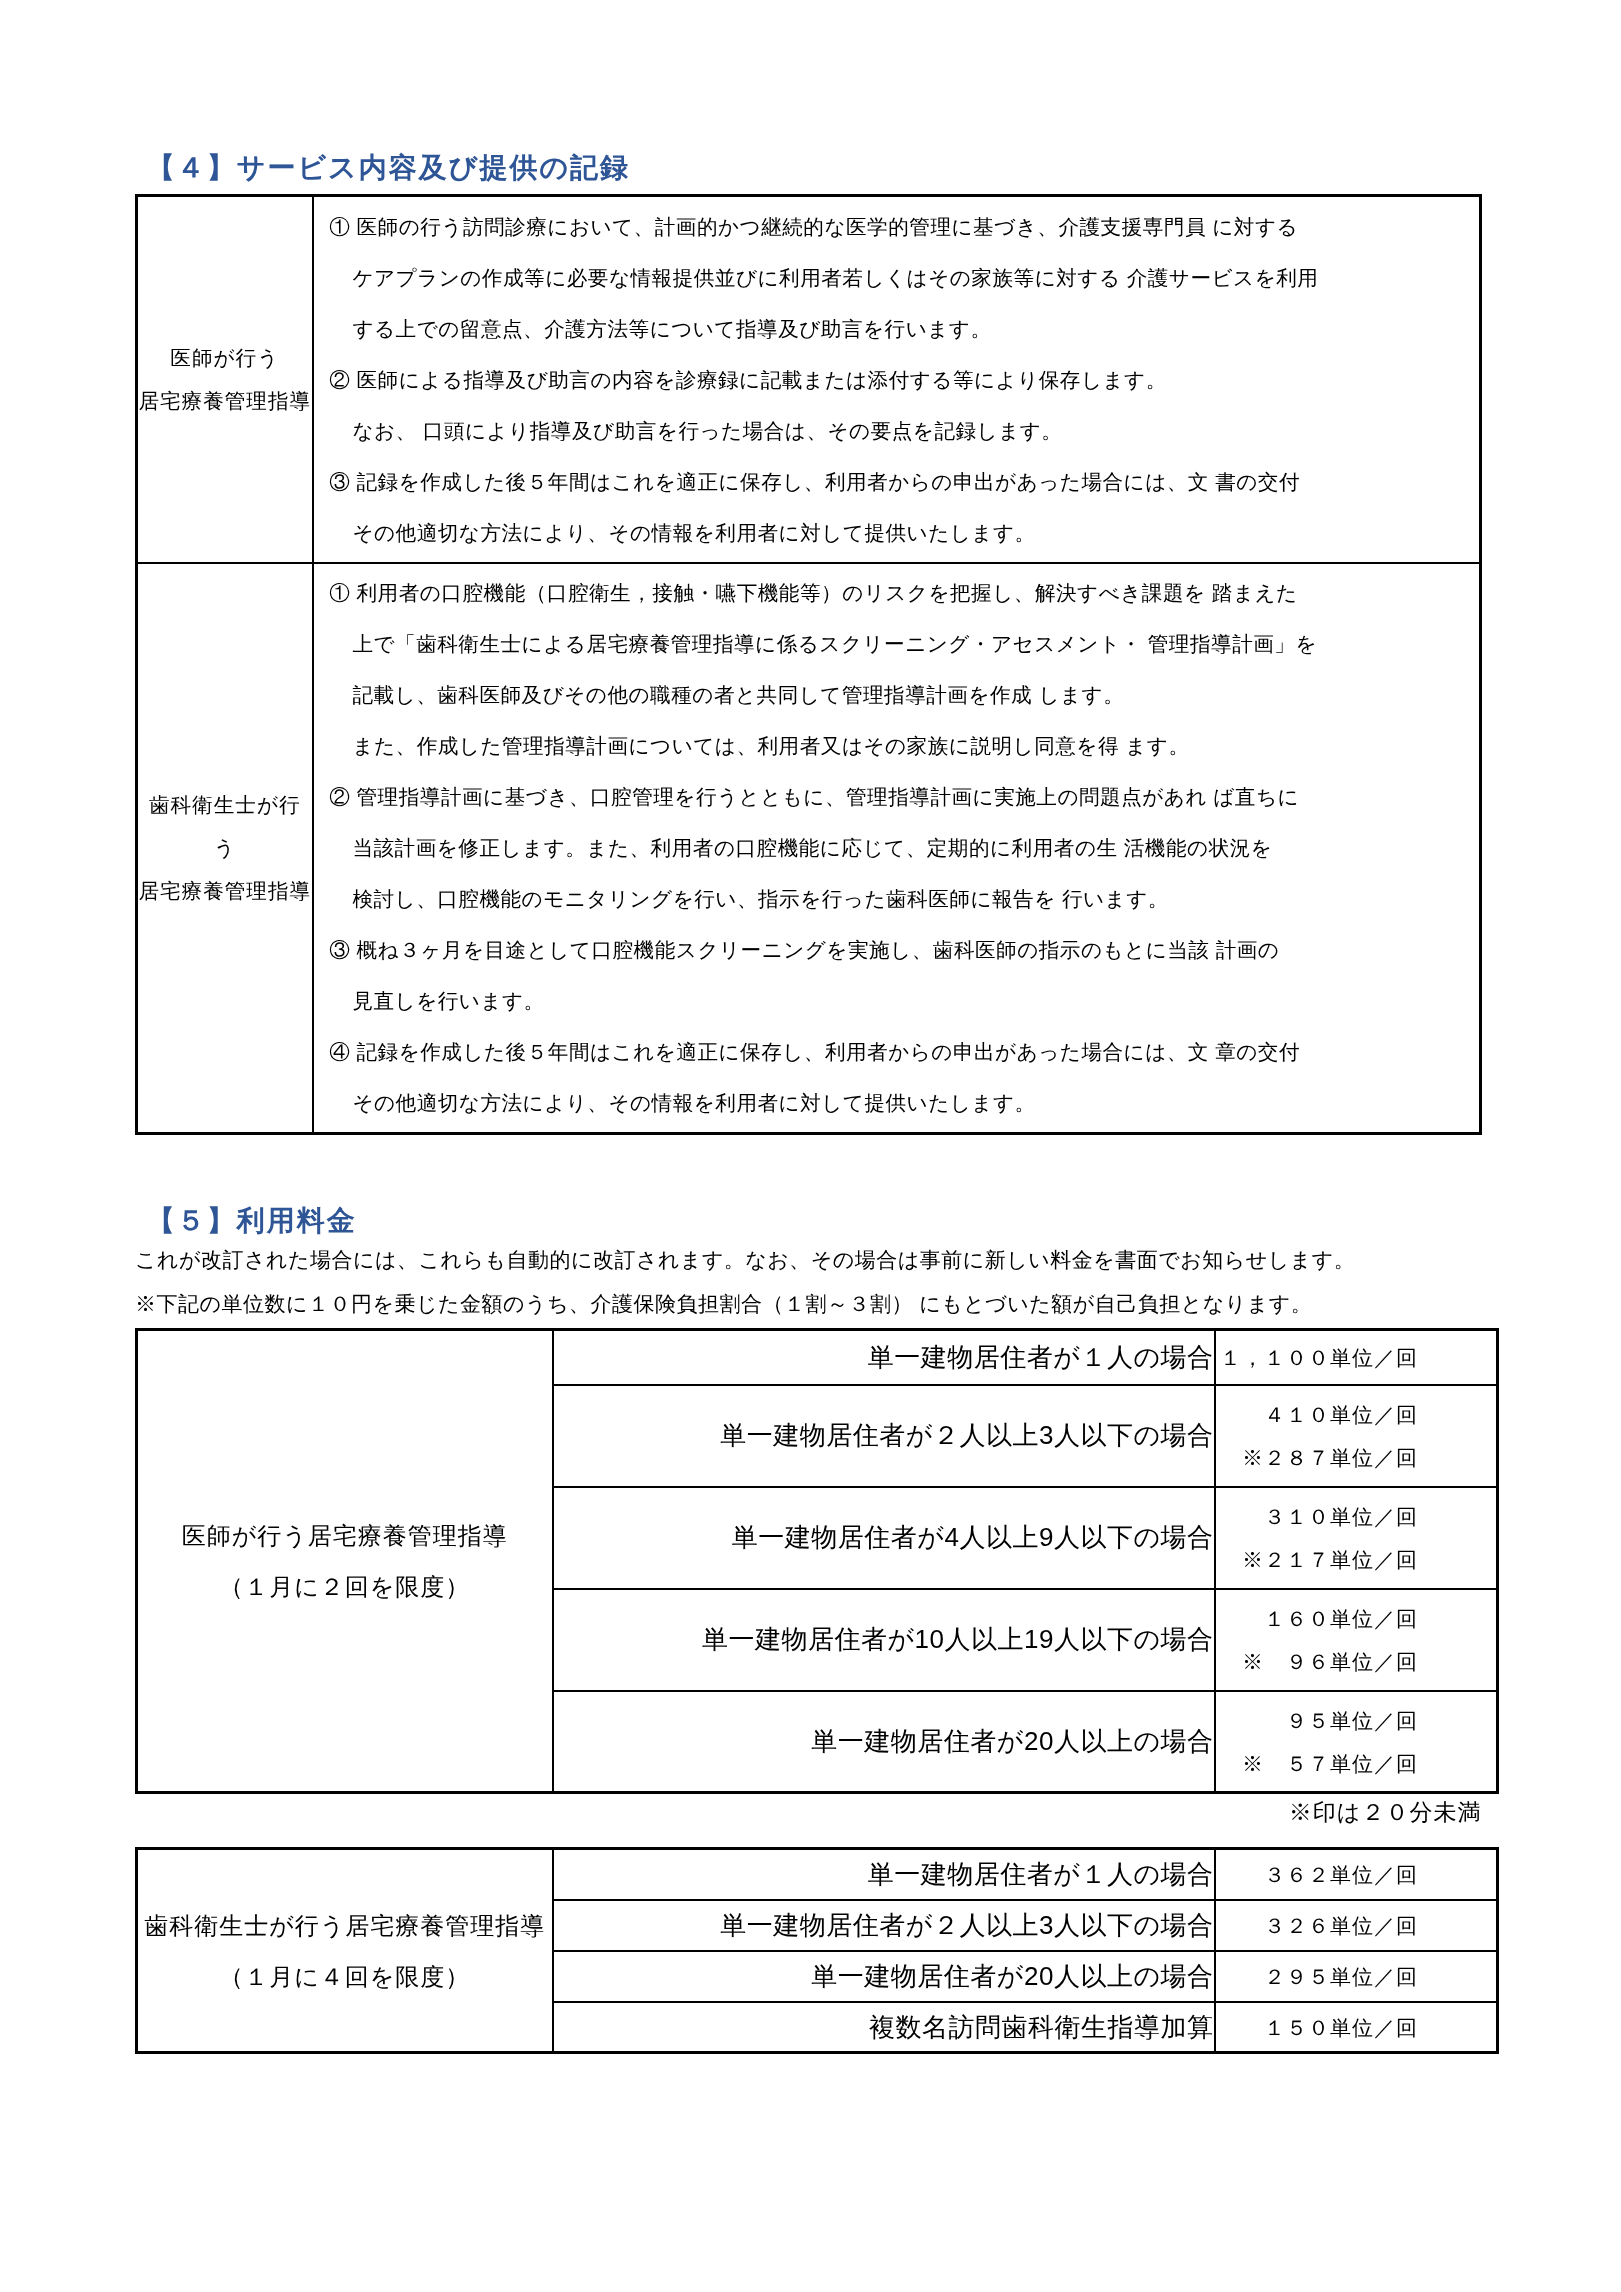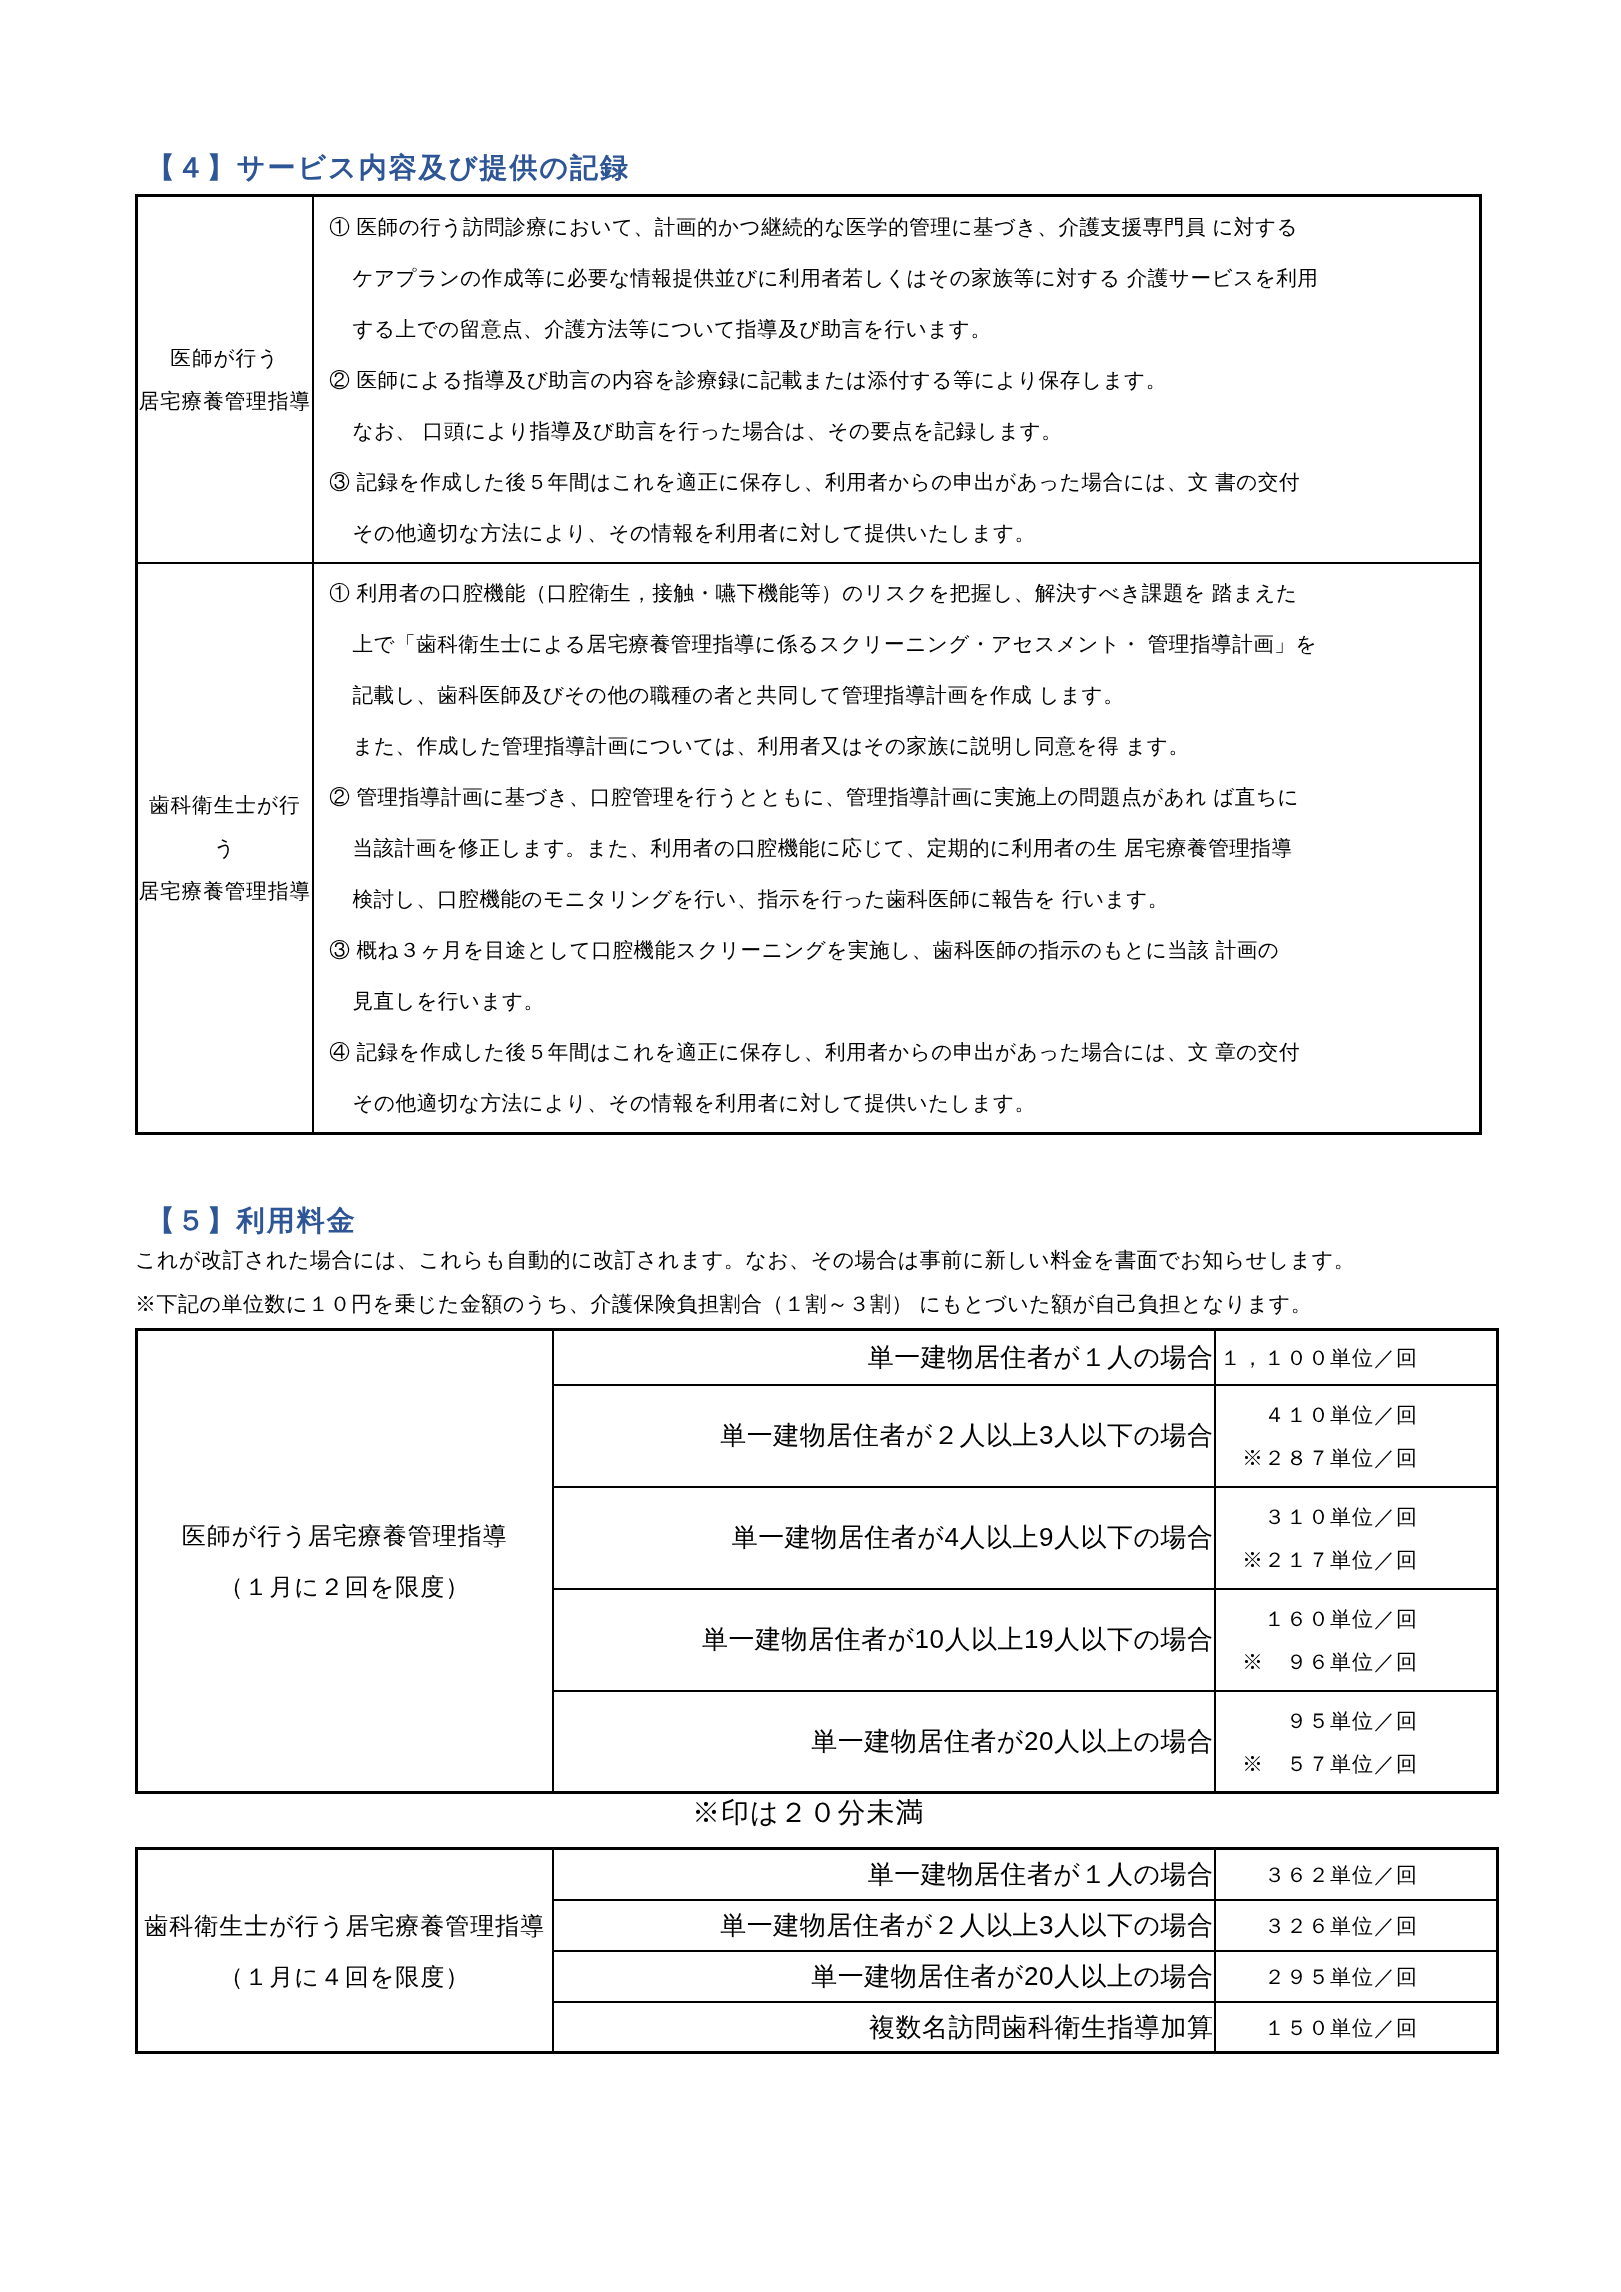--- a/index.html
+++ b/index.html
@@ -53,22 +53,22 @@
     padding-left:21.6px; font-size:26px; letter-spacing:0.5px;
   }
   .fee-price { vertical-align:middle; text-align:right; padding-right:78px; }
   .fee-price .price-ln { font-size:21px; line-height:43px; letter-spacing:1px; }
   #fee-doctor tr.short { height:55px; }
   #fee-doctor tr.tall  { height:102px; }
   #fee-dental tr       { height:51px; }
   #fee-dental { margin-top:21.6px; }
 
   .fee-note {
-    width:1364px; text-align:center; padding-right:17.6px;
-    font-size:28px; line-height:25.5px; margin-top:5.9px; letter-spacing:1px;
+    width:1364px; text-align:right; padding-right:17.6px;
+    font-size:23px; line-height:25.5px; margin-top:5.9px; letter-spacing:1px;
   }
 </style>
 </head>
 <body>
 
 <div class="page">
 
   <h2 class="section-title" id="title4">【４】サービス内容及び提供の記録</h2>
 
   <table class="doc-table" id="svc-table">
@@ -92,21 +92,21 @@
           <td class="svc-head">
             <div class="head-ln">歯科衛生士が行う</div>
             <div class="head-ln">居宅療養管理指導</div>
           </td>
           <td class="svc-content">
             <div class="ln">① 利用者の口腔機能（口腔衛生，接触・嚥下機能等）のリスクを把握し、解決すべき課題を 踏まえた</div>
             <div class="ln ind">上で「歯科衛生士による居宅療養管理指導に係るスクリーニング・アセスメント・ 管理指導計画」を</div>
             <div class="ln ind">記載し、歯科医師及びその他の職種の者と共同して管理指導計画を作成 します。</div>
             <div class="ln ind">また、作成した管理指導計画については、利用者又はその家族に説明し同意を得 ます。</div>
             <div class="ln">② 管理指導計画に基づき、口腔管理を行うとともに、管理指導計画に実施上の問題点があれ ば直ちに</div>
-            <div class="ln ind">当該計画を修正します。また、利用者の口腔機能に応じて、定期的に利用者の生 居宅療養管理指導</div>
+            <div class="ln ind">当該計画を修正します。また、利用者の口腔機能に応じて、定期的に利用者の生 活機能の状況を</div>
             <div class="ln ind">検討し、口腔機能のモニタリングを行い、指示を行った歯科医師に報告を 行います。</div>
             <div class="ln">③ 概ね３ヶ月を目途として口腔機能スクリーニングを実施し、歯科医師の指示のもとに当該 計画の</div>
             <div class="ln ind">見直しを行います。</div>
             <div class="ln">④ 記録を作成した後５年間はこれを適正に保存し、利用者からの申出があった場合には、文 章の交付</div>
             <div class="ln ind">その他適切な方法により、その情報を利用者に対して提供いたします。</div>
           </td>
         </tr>
       </tbody>
   </table>
 

